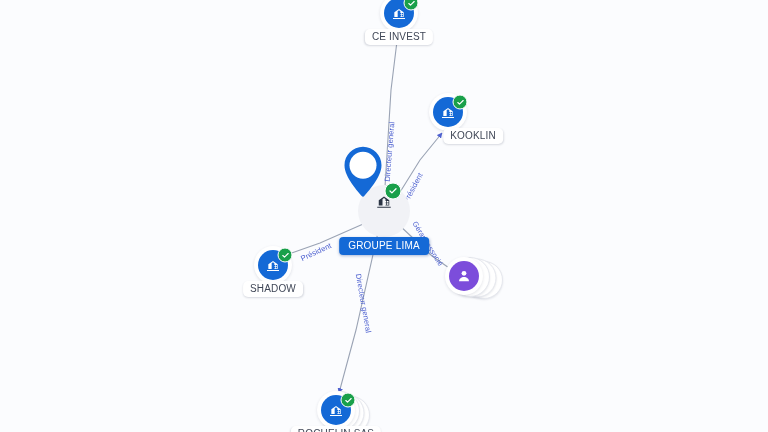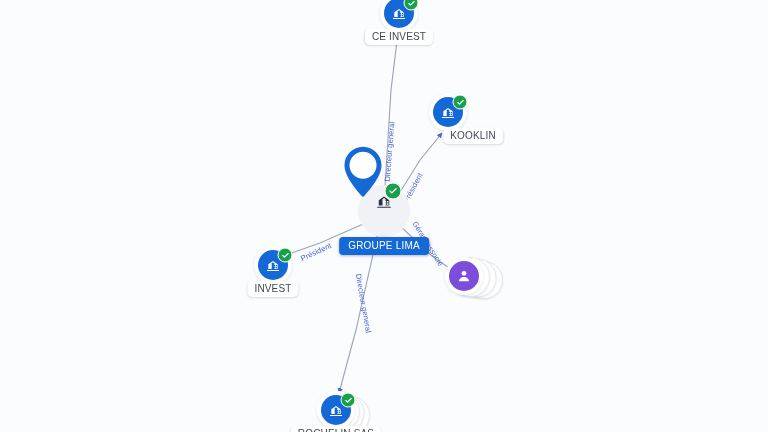--- a/index.html
+++ b/index.html
@@ -226,21 +226,21 @@
         <rect x="13" y="15" width="2" height="2" fill="#1469d6"></rect>
         <rect x="16" y="15" width="2" height="2" fill="#1469d6"></rect>
       </svg>
     </div>
     <div class="badge" style="left:12px; top:-10px;">
       <svg width="8" height="8" viewBox="0 0 24 24" aria-hidden="true">
         <path d="M20 6L9 17l-5-5" fill="none" stroke="#ffffff" stroke-width="3.4" stroke-linecap="round" stroke-linejoin="round"></path>
       </svg>
     </div>
   </div>
-  <div class="label" style="left:273px; top:281px;">INVEST</div>
+  <div class="label" style="left:273px; top:281px;">SHADOW</div>
 
   <div class="node" style="left:464px; top:276px;">
     <div class="stack-disc" style="width:36px; height:36px; left:20px; top:4px;"></div>
     <div class="stack-disc" style="width:37px; height:37px; left:13px; top:2px;"></div>
     <div class="stack-disc" style="width:38px; height:38px; left:6px; top:1px;"></div>
     <div class="ring" style="width:38px; height:38px; left:0; top:0;"></div>
     <div class="disc-person" style="left:0; top:0;">
       <svg width="16" height="16" viewBox="0 0 24 24" aria-hidden="true">
         <circle cx="12" cy="8" r="3.6" fill="#ffffff"></circle>
         <path d="M4.6 20c0-4 3.4-6.4 7.4-6.4s7.4 2.4 7.4 6.4z" fill="#ffffff"></path>

